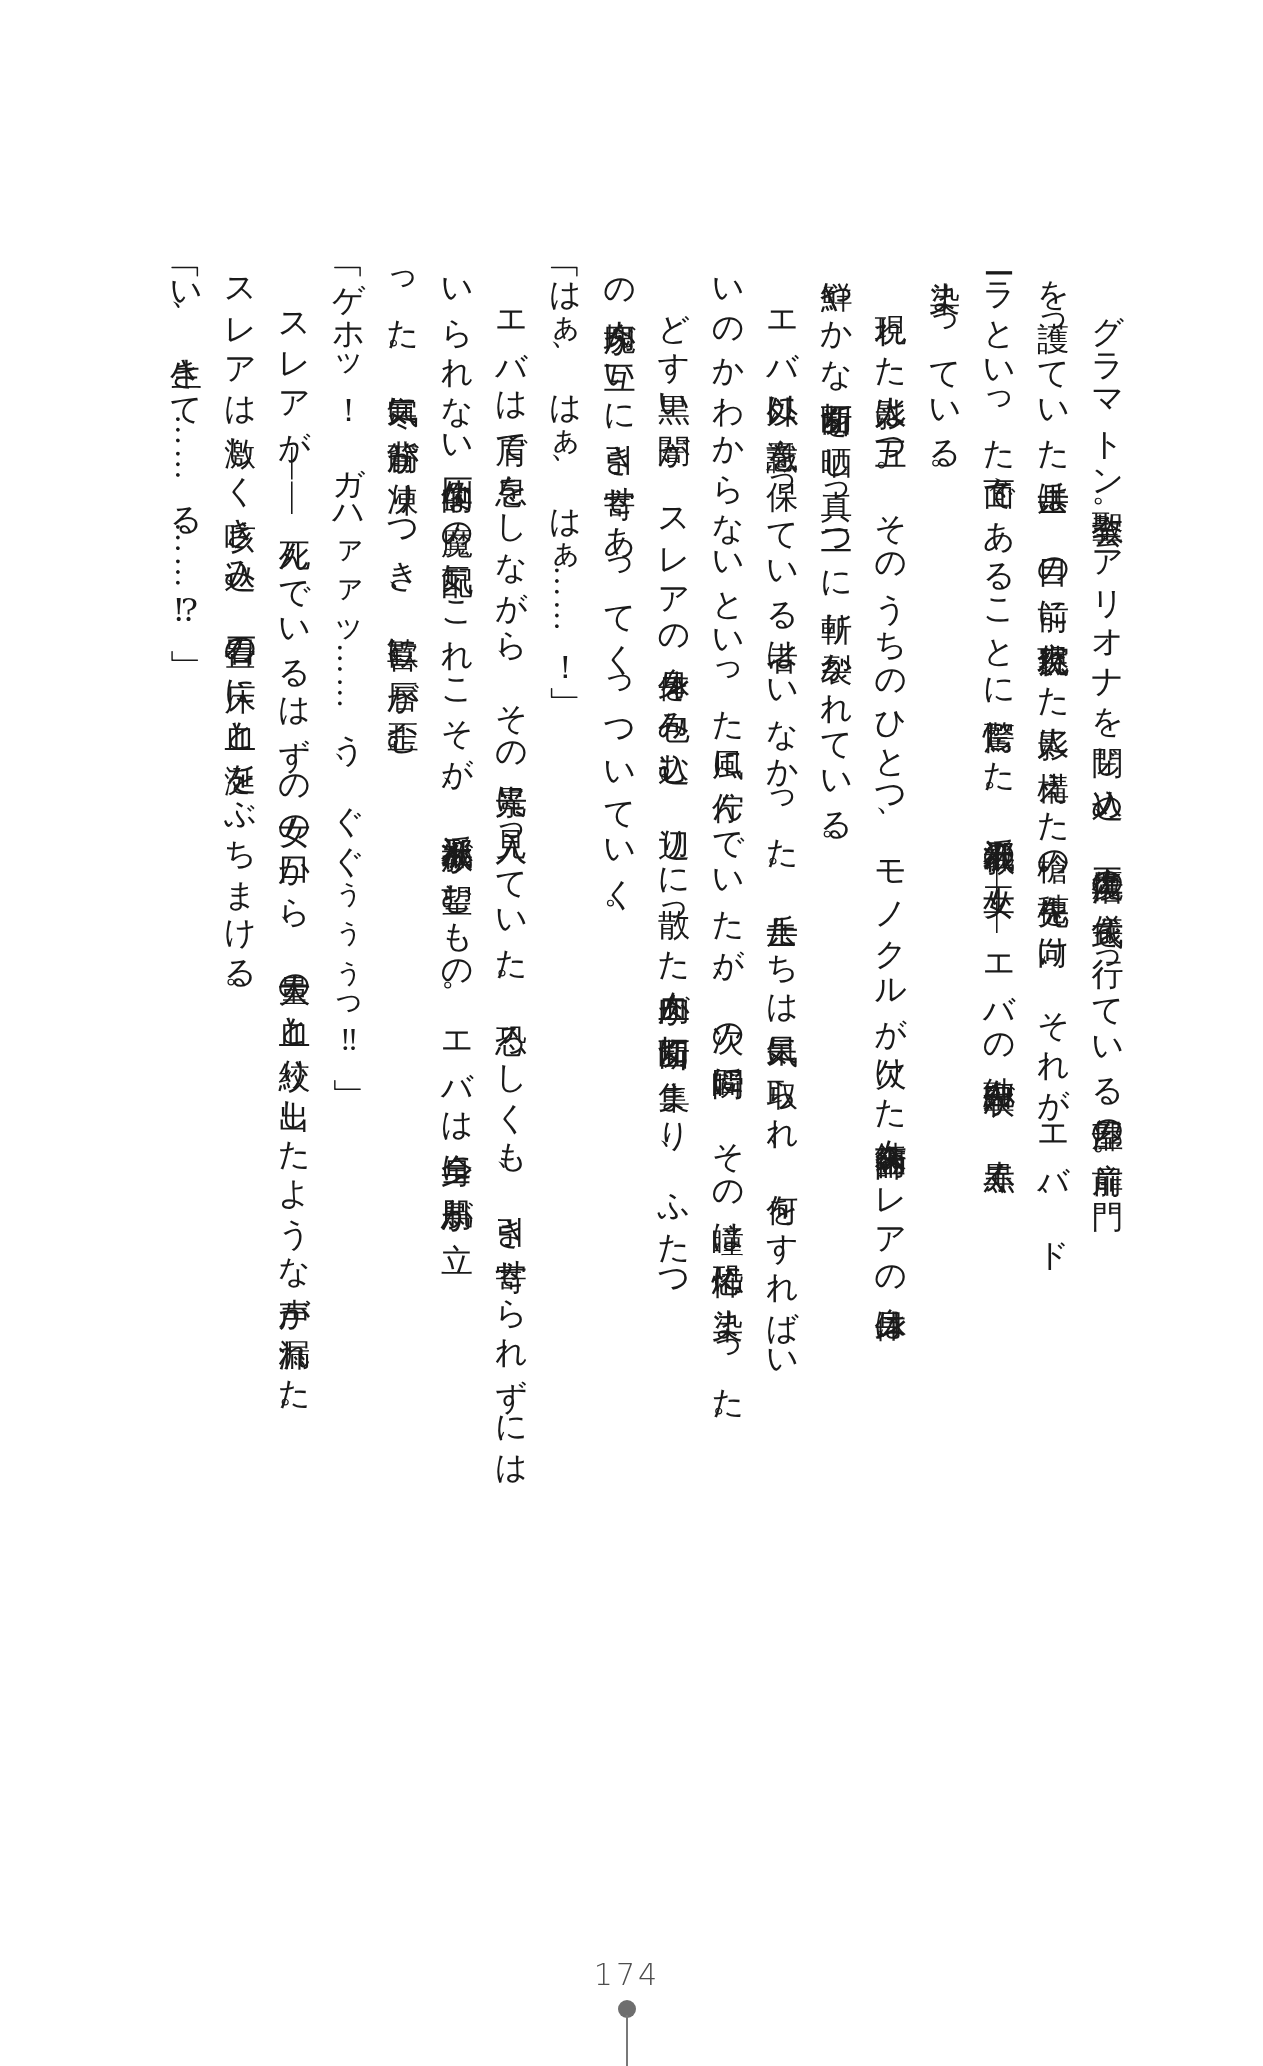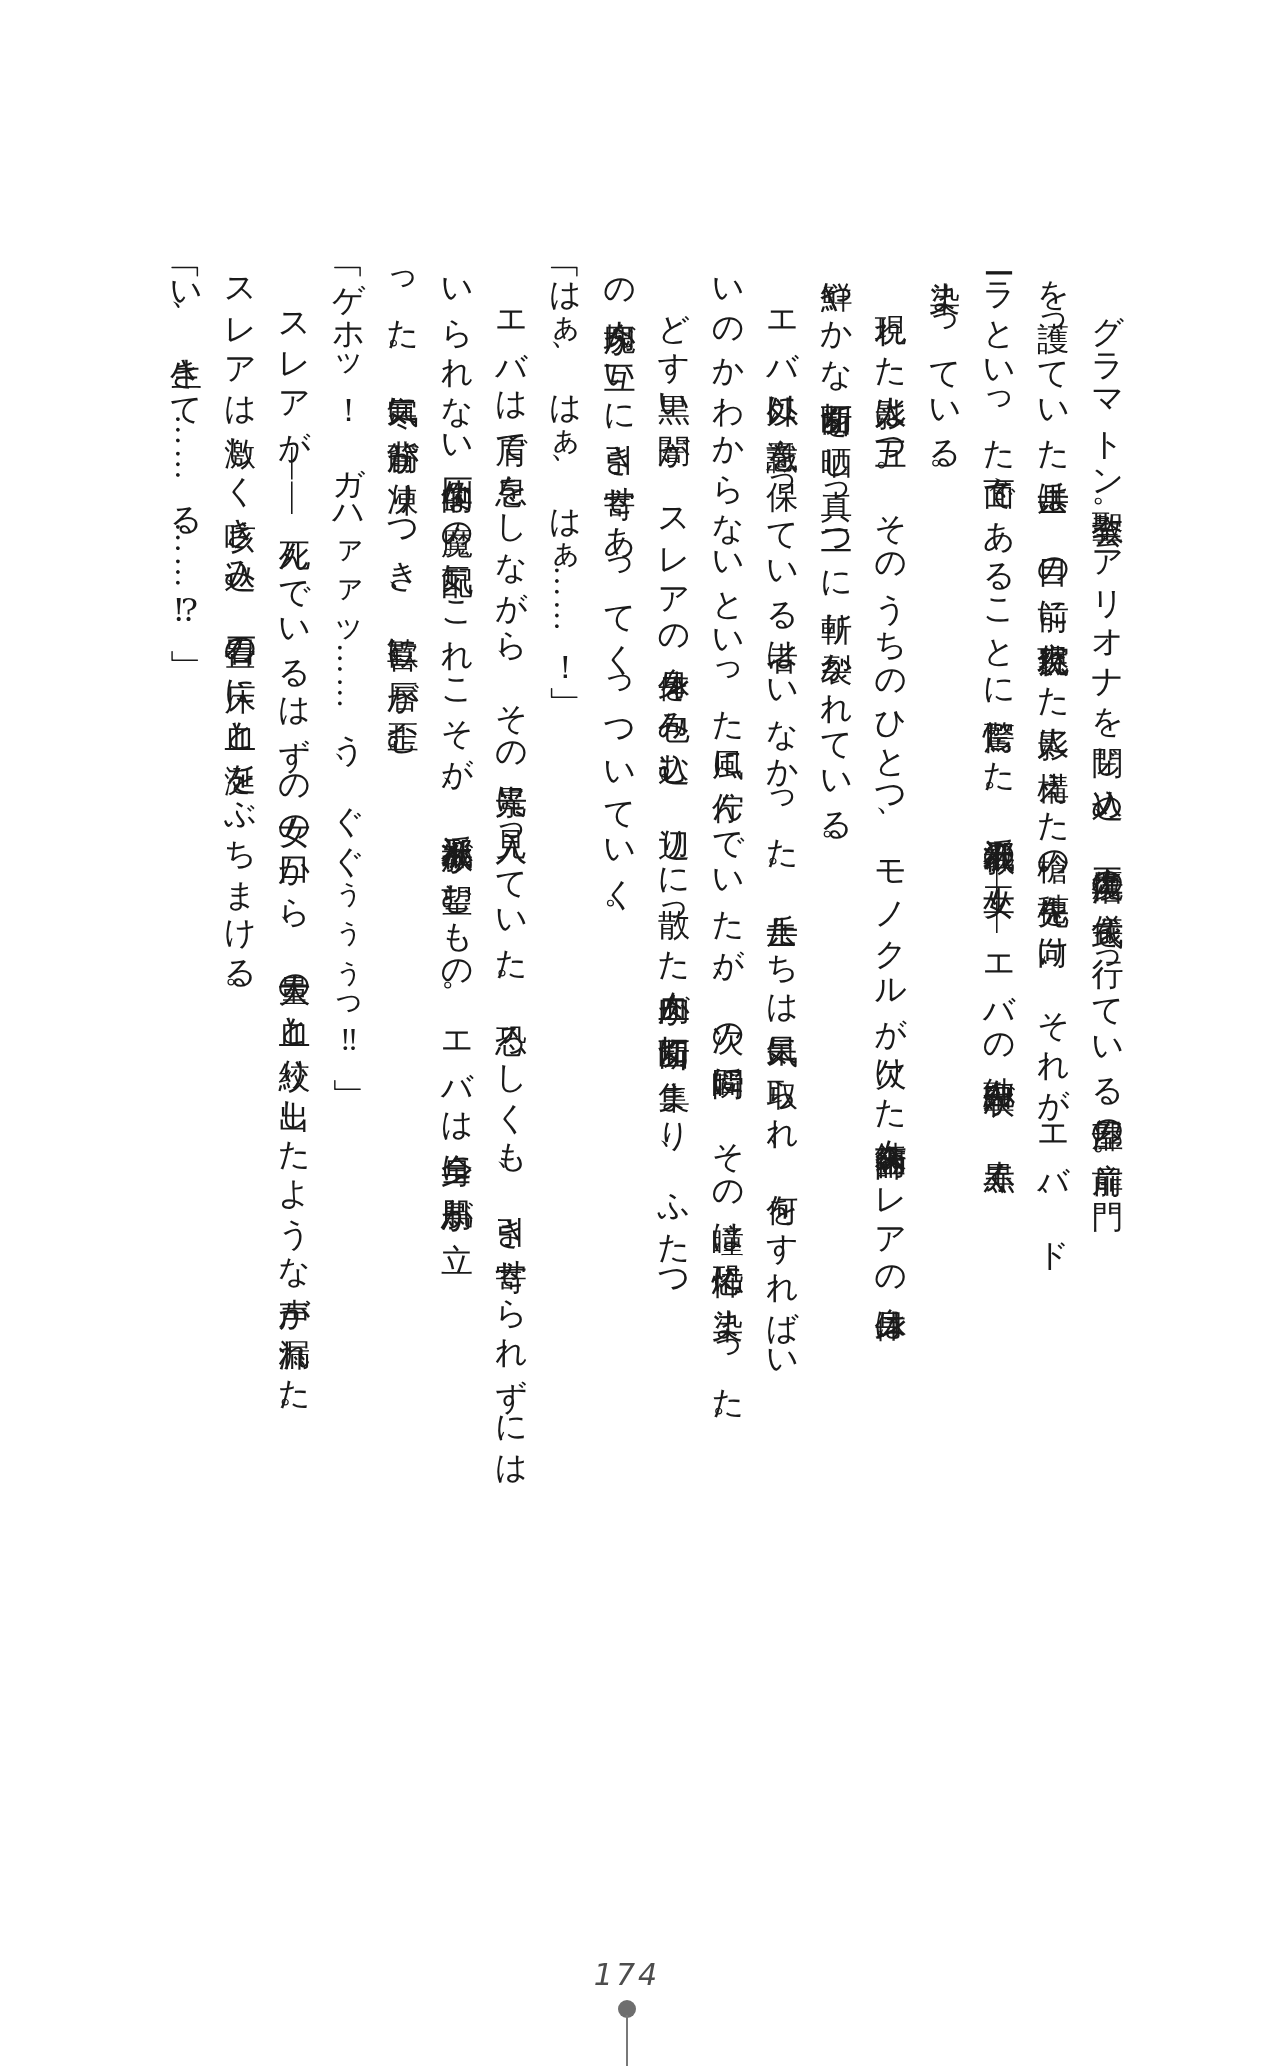--- a/index.html
+++ b/index.html
@@ -29,21 +29,20 @@
     letter-spacing: 2.5px;     
     color: #1a1a1a;
     font-weight: 400;
   }
   .footer {
     position: absolute;
     left: 0;
     top: 1955px;
     width: 1263px;
     height: 111px;
-    font-style: italic;
   }
   .page-number {
     position: absolute;
     left: 547px;
     top: 2px;
     width: 160px;
     text-align: center;
     font-family: "DejaVu Sans", "Liberation Sans", sans-serif;
     font-size: 30px;
     font-weight: 300;

